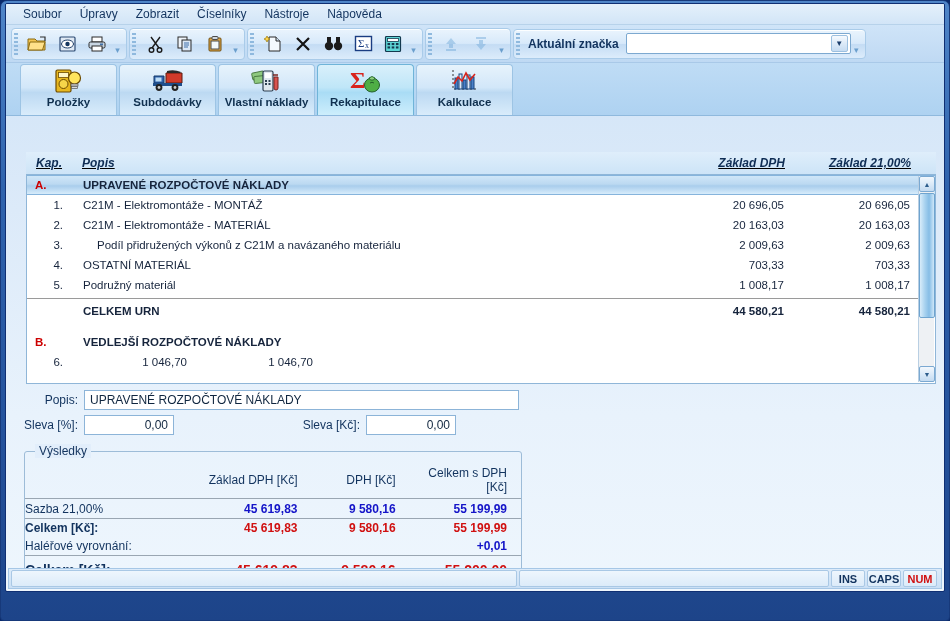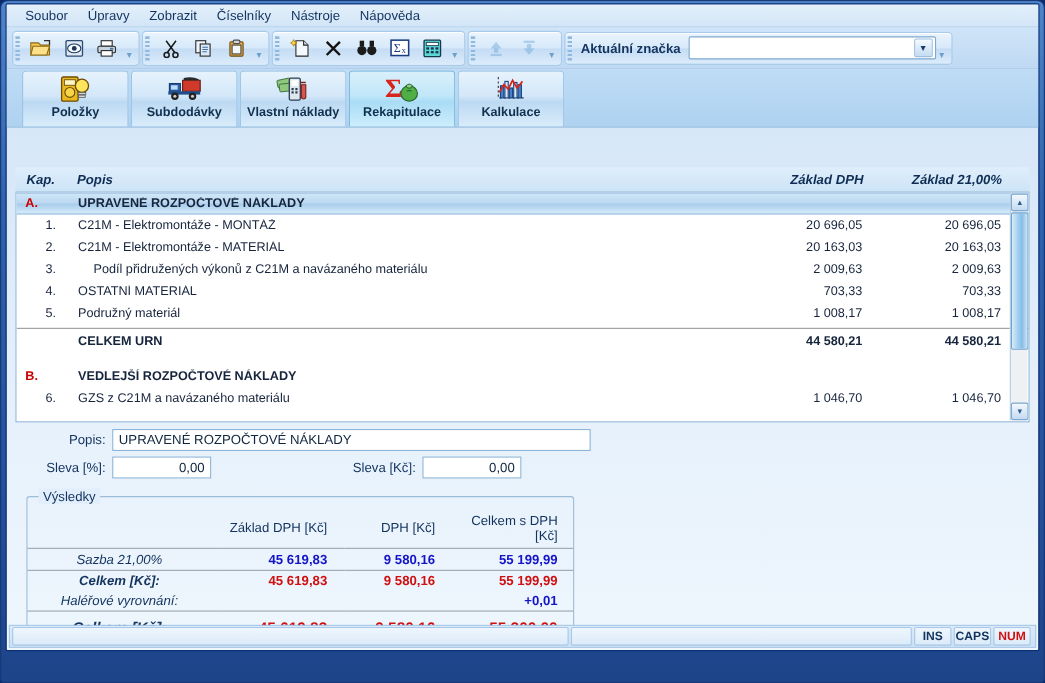--- a/index.html
+++ b/index.html
@@ -166,21 +166,21 @@
   }
   .tab-icon { height: 26px; width: 32px; display:flex;align-items:center;justify-content:center; }
   .tab-label {
     font-size: 11.5px; font-weight: bold; color:#10304f;
     margin-top: 2px; white-space: nowrap;
   }
 
   
   #gridwrap {
     position: absolute;
-    left: 8px; top: 148px; right: 8px; height: 232px;
+    left: 20px; top: 148px; right: 8px; height: 232px; text-decoration: underline;
   }
   #grid-header {
     height: 22px;
     display: flex; align-items: center;
     background: linear-gradient(180deg,#dfeefb 0%,#cde4f7 100%);
     color: #0f2d54;
     font-size: 12px; font-weight: bold; font-style: italic;
   }
   #grid-body {
     position: absolute; left:0; right:0; top:22px; bottom:0;
@@ -236,21 +236,21 @@
   }
   #sb-up { position:absolute; top:0; left:0; }
   #sb-down { position:absolute; bottom:0; left:0; }
   #sb-thumb {
     position: absolute; left:0; top:17px; width:16px; height:125px;
     background: linear-gradient(90deg,#d8ecfa 0%,#a8d2ef 35%,#86bde6 65%,#cfe7f8 100%);
     border: 1px solid #6fa4cf; border-radius:2px;
   }
 
   
-  #form { position: absolute; left: 24px; top: 386px; width: 520px; }
+  #form { position: absolute; left: 6px; top: 386px; width: 520px; }
   .frow { display: flex; align-items: center; margin-bottom: 5px; }
   .flabel { font-size: 12px; color:#12335e; text-align: right; white-space: nowrap; }
   .finput {
     border: 1px solid #8cb4d8; background:#fff;
     height: 20px; font-size: 12px; color:#10263f;
     display: flex; align-items: center;
     padding: 0 5px;
   }
   #popis-input { width: 435px; }
   .num-input { width: 90px; justify-content: flex-end; }
@@ -262,21 +262,21 @@
     border-radius: 3px;
   }
   #vysledky-legend {
     position: absolute; left: 10px; top: -8px;
     background: #e2eefb;
     padding: 0 4px;
     font-size: 12px; color: #12335e;
   }
   #res-table { width: 100%; border-collapse: collapse; margin-top: 12px; }
   #res-table td { font-size: 12px; padding: 2px 0; }
-  .res-lbl { width: 175px; text-align: center; padding-right: 10px !important; color:#12335e;font-style:italic; }
+  .res-lbl { width: 175px; text-align: left; padding-right: 10px !important; color:#12335e; }
   .res-c1 { width: 110px; text-align: right; padding-right: 16px !important; }
   .res-c2 { width: 95px;  text-align: right; padding-right: 14px !important; }
   .res-c3 { width: 110px; text-align: right; padding-right: 14px !important; }
   .res-head td { color:#12335e; padding-bottom: 4px !important; }
   .blue { color:#1414c8; font-weight: bold; }
   .red  { color:#d01010; font-weight: bold; }
   .hline td { border-top: 1px solid #9aa6b2; padding:0 !important; height:1px; font-size:0; }
   .big td { font-size: 14px !important; padding-top: 5px !important; }
 
   
@@ -597,21 +597,20 @@
 
         <div class="row">
           <div class="c-kap">B.</div>
           <div class="c-popis bold">VEDLEJŠÍ ROZPOČTOVÉ NÁKLADY</div>
           <div class="c-val"></div>
           <div class="c-val2"></div>
         </div>
 
         <div class="row">
           <div class="c-num">6.</div>
-          <div class="c-popis">GZS z C21M a navázaného materiálu</div>
           <div class="c-val">1 046,70</div>
           <div class="c-val2">1 046,70</div>
         </div>
 
         <div id="vscroll">
           <div class="sb-btn" id="sb-up">▲</div>
           <div id="sb-thumb"></div>
           <div class="sb-btn" id="sb-down">▼</div>
         </div>
       </div>

